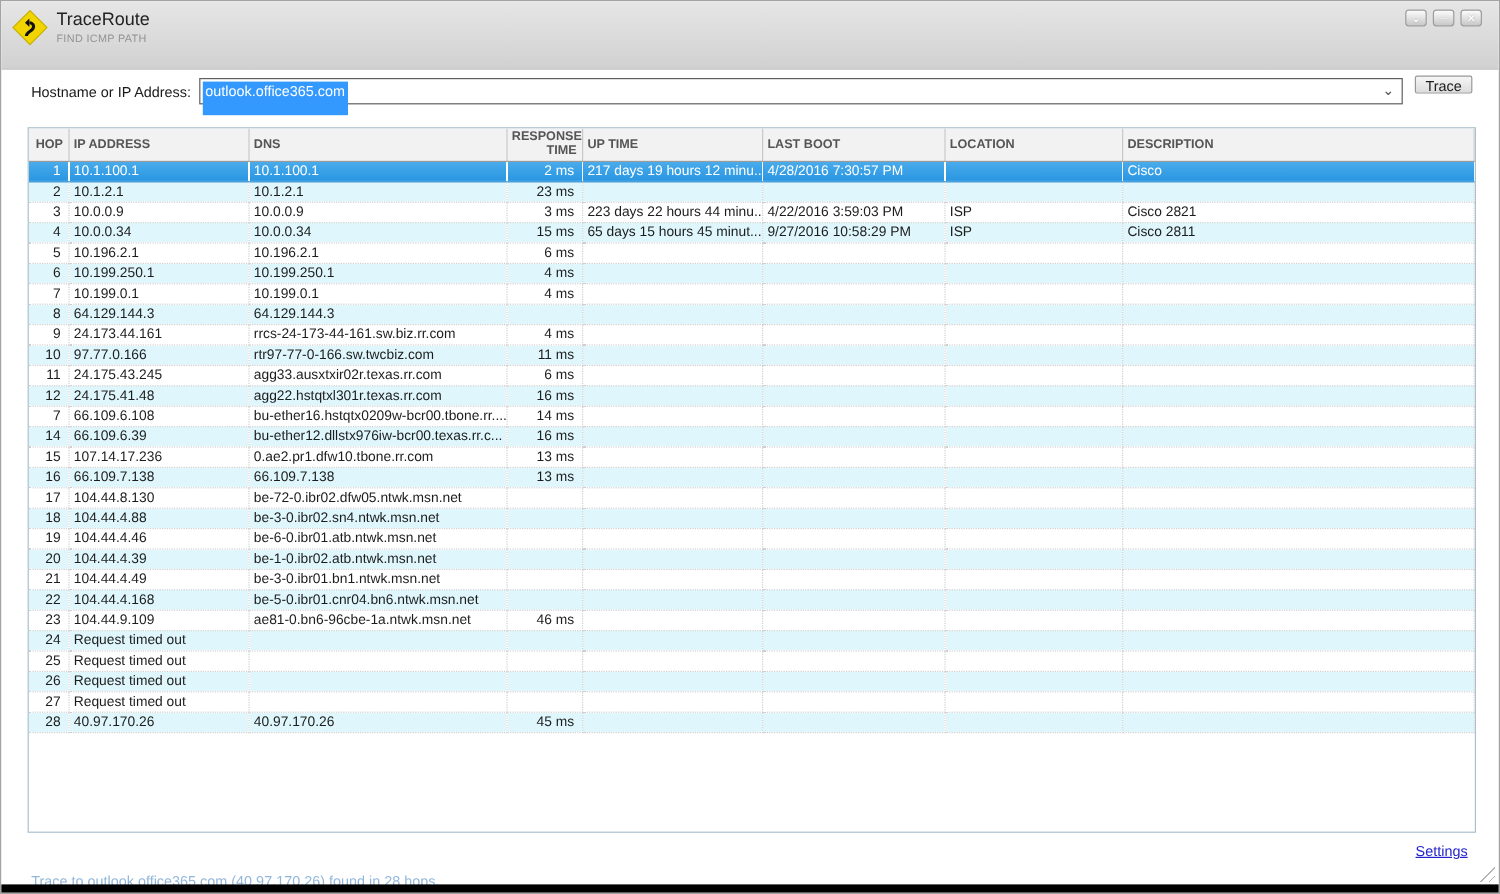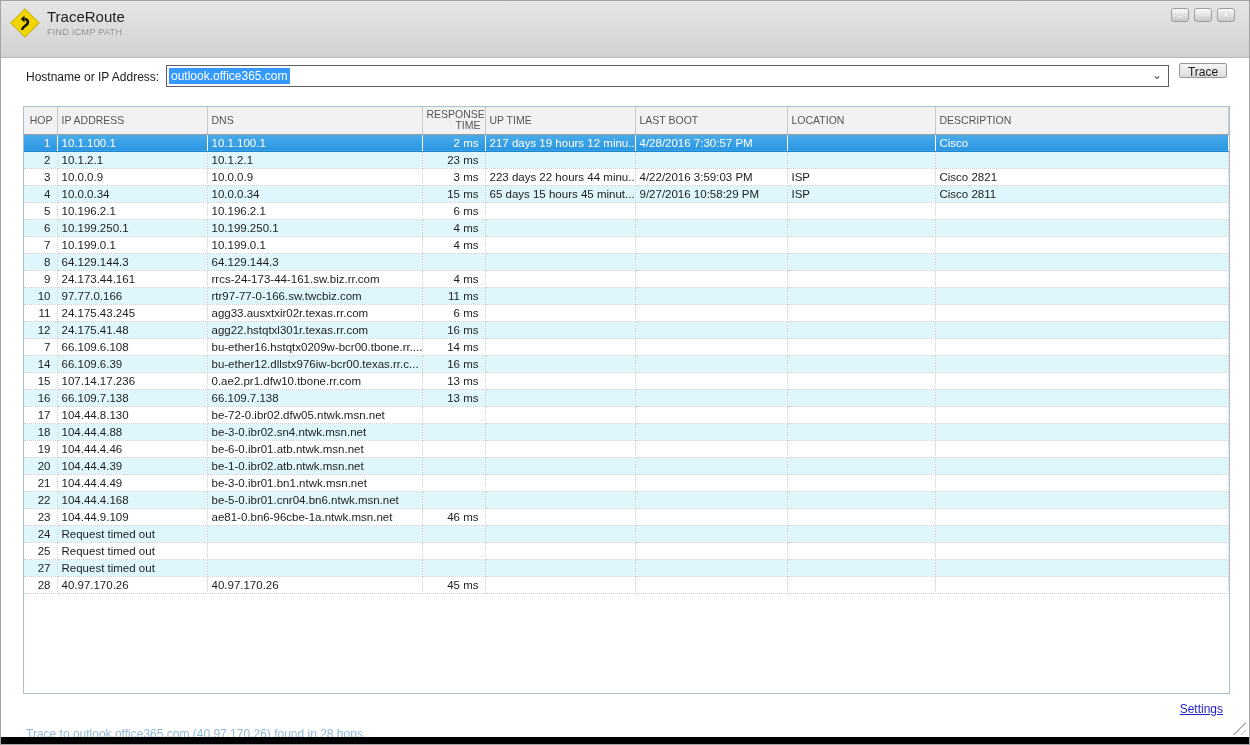--- a/index.html
+++ b/index.html
@@ -26,21 +26,21 @@
     color:#fff; font-size:9px; font-weight:bold; line-height:12px; text-align:center;
     text-shadow:0 0 1px #8a8a8a; cursor:default; padding:0;
   }
   
   .form-label { position:absolute; left:25px; top:69px; font-size:12px; color:#1a1a1a; }
   .combobox {
     position:absolute; left:165px; top:64px; width:1003px; height:22px;
     background:#fff; border:1px solid #5f5f5f;
   }
   .combo-value {
-    position:absolute; left:2px; top:2px; height:16px; line-height:16px;
+    position:absolute; left:2px; top:2px; height:28px; line-height:16px;
     background:#3399ff; color:#fff; font-size:12px; padding:0 2px; white-space:nowrap;
   }
   .combo-arrow {
     position:absolute; right:4px; top:1px; width:14px; height:18px;
     color:#555; font-size:12px; line-height:16px; text-align:center;
   }
   .trace-btn {
     position:absolute; left:1178px; top:62px; width:48px; height:15px;
     background:linear-gradient(#f6f6f6,#dcdcdc); border:1px solid #979797; border-radius:2px;
     font-size:12px; color:#1d1d1d; font-family:"Liberation Sans",sans-serif;
@@ -49,21 +49,21 @@
   .table-wrap {
     position:absolute; left:22px; top:105px; width:1207px; height:588px;
     border:1px solid #a9c0cd; background:#fff; overflow:hidden;
   }
   table.grid { border-collapse:collapse; table-layout:fixed; width:100%;
     font-size:11.5px; color:#1c1c1c; }
   col.c-hop{width:33px} col.c-ip{width:150px} col.c-dns{width:215px}
   col.c-resp{width:63px} col.c-up{width:150px} col.c-boot{width:152px}
   col.c-loc{width:148px} col.c-desc{width:auto}
   thead th {
-    height:27px; background:#f2f2f2; font-weight:normal; font-size:10.5px; color:#555;
+    height:27px; background:#f2f2f2; font-weight:bold; font-size:10.5px; color:#555;
     text-align:left; padding:0 4px; vertical-align:middle;
     border-right:1px solid #c9c9c9; border-bottom:1px solid #9a9a9a; line-height:11px;
   }
   thead th.ta-r { text-align:right; }
   tbody td {
     height:17px; line-height:16px; padding:0 4px; white-space:nowrap; overflow:hidden;
     border-right:1px dotted #cfcfcf; border-bottom:1px dotted #cfcfcf; background:#fff;
   }
   tbody td.ta-r { text-align:right; padding-right:6px; }
   tbody tr:nth-child(even) td { background:#dff7fc; }
@@ -381,20 +381,30 @@
       <td class="ta-r">25</td>
       <td>Request timed out</td>
       <td></td>
       <td class="ta-r"></td>
       <td></td>
       <td></td>
       <td></td>
       <td></td>
     </tr>
           <tr>
+      <td class="ta-r">26</td>
+      <td>Request timed out</td>
+      <td></td>
+      <td class="ta-r"></td>
+      <td></td>
+      <td></td>
+      <td></td>
+      <td></td>
+    </tr>
+          <tr>
       <td class="ta-r">27</td>
       <td>Request timed out</td>
       <td></td>
       <td class="ta-r"></td>
       <td></td>
       <td></td>
       <td></td>
       <td></td>
     </tr>
           <tr>

